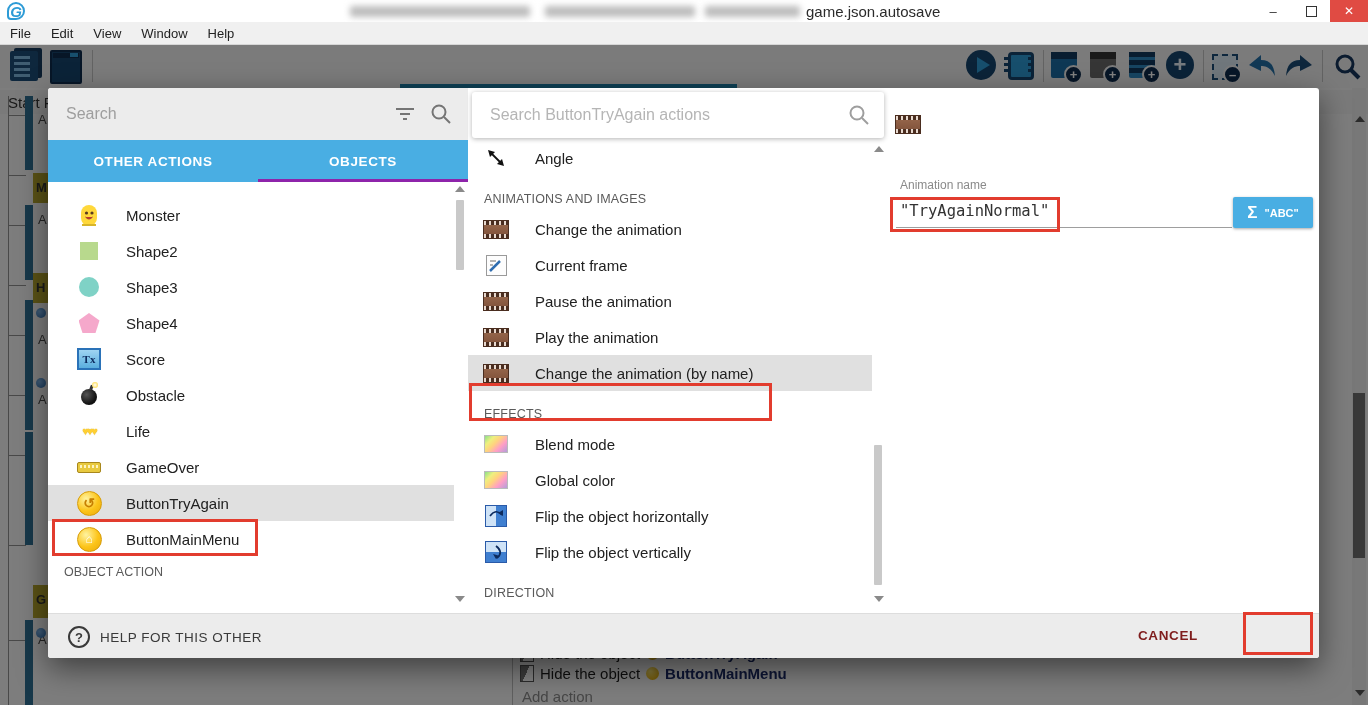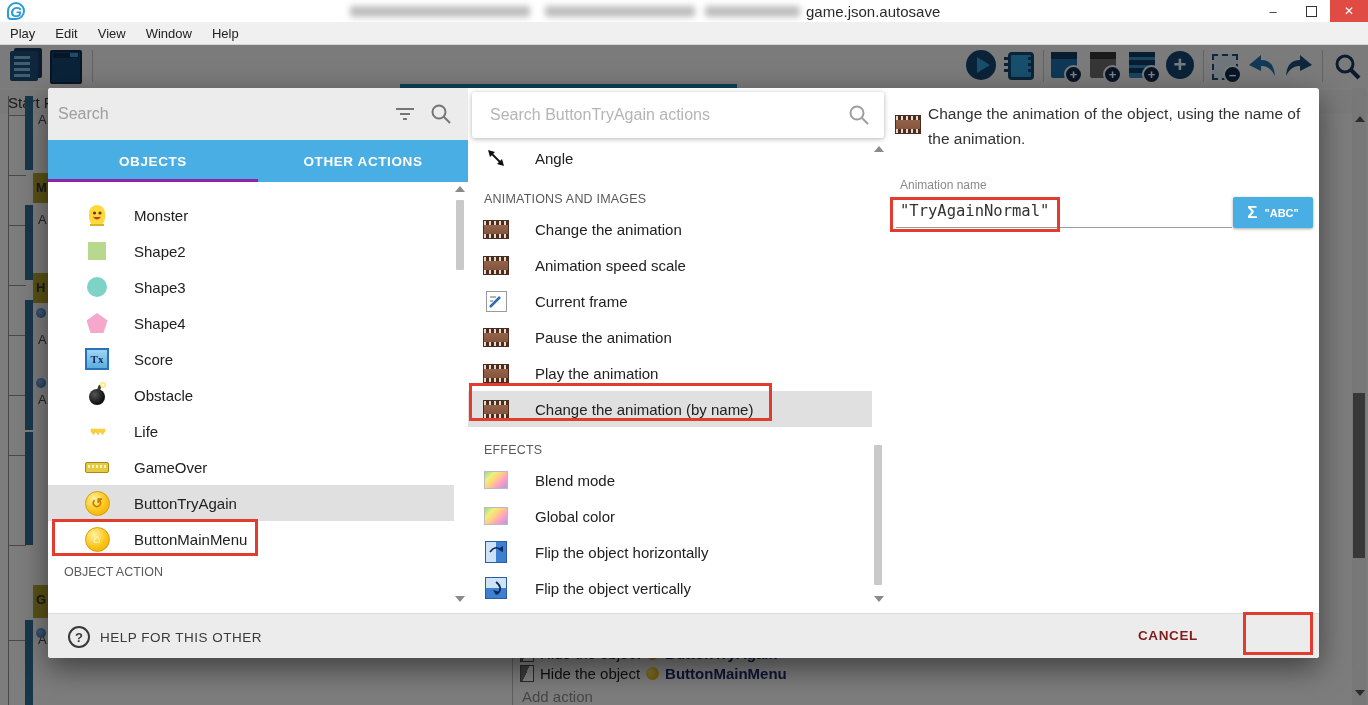--- a/index.html
+++ b/index.html
@@ -82,30 +82,30 @@
   .bg-objname{font-weight:bold;color:#1a2a66;}
   .bg-addaction{font-size:15px;color:#8a8a8a;}
 
   .overlay{left:0;top:0;width:1368px;height:661px;background:rgba(0,0,0,0.49);z-index:2;}
 
   
   .dialog{left:48px;top:88px;width:1271px;height:570px;background:#fff;border-radius:3px;
           box-shadow:0 10px 30px rgba(0,0,0,0.5);z-index:3;overflow:hidden;}
 
   .left-search{left:0;top:0;width:420px;height:52px;background:#ececec;display:flex;align-items:center;}
-  .left-search input{border:none;background:transparent;outline:none;margin-left:8px;flex:1;
+  .left-search input{border:none;background:transparent;outline:none;margin-left:16px;flex:1;
         font-size:16px;color:#333;font-family:"Liberation Sans",sans-serif;}
   .left-search input::placeholder{color:#9e9e9e;}
   .tabs{left:0;top:52px;width:420px;height:42px;background:#49aee3;display:flex;}
   .tab{width:210px;display:flex;align-items:center;justify-content:center;color:#fff;
        font-size:13.5px;font-weight:bold;letter-spacing:.6px;position:relative;}
   .tab.active::after{content:"";position:absolute;left:0;bottom:0;width:100%;height:3px;background:#8e24aa;}
 
   .obj-list{left:0;top:94px;width:406px;padding-top:15px;background:#fff;}
-  .row{height:36px;display:flex;align-items:center;padding-left:36px;}
+  .row{height:36px;display:flex;align-items:center;padding-left:28px;}
   .row.sel{background:#e0e0e0;}
   .row .ic{width:26px;display:flex;justify-content:center;align-items:center;position:relative;}
   .row .lbl{margin-left:24px;font-size:15px;color:#212121;white-space:nowrap;}
   .groups-header{padding:8px 0 0 16px;font-size:12.5px;color:#5a5a5a;}
 
   
   .icon-tri{width:0;height:0;border-left:11px solid transparent;border-right:11px solid transparent;
             border-bottom:19px solid #f6c28f;}
   .icon-sq{width:18px;height:18px;background:#b8d98d;}
   .icon-circ{width:20px;height:20px;border-radius:50%;background:#7fd2c6;}
@@ -194,21 +194,21 @@
   <div class="abs blurblob" style="left:705px;width:95px;"></div>
   <div class="abs wintitle">game.json.autosave</div>
   <div class="abs winbtn" style="left:1254px;">–</div>
   <div class="abs winbtn" style="left:1292px;">
       <span class="restore-glyph"></span>
     </div>
   <div class="abs winbtn close" style="left:1330px;">✕</div>
 </div>
 
 <div class="abs menubar">
-  <span class="menuitem">Play</span>
+  <span class="menuitem">File</span>
   <span class="menuitem">Edit</span>
   <span class="menuitem">View</span>
   <span class="menuitem">Window</span>
   <span class="menuitem">Help</span>
 </div>
 
 <div class="abs content">
 
   <div class="abs toolbar">
     <div class="abs" style="left:10px;top:7px;">
@@ -310,25 +310,25 @@
         <line x1="2" y1="5" x2="20" y2="5" stroke="#757575" stroke-width="2"></line>
         <line x1="6" y1="10" x2="16" y2="10" stroke="#757575" stroke-width="2"></line>
         <line x1="9" y1="15" x2="13" y2="15" stroke="#757575" stroke-width="2"></line>
       </svg>
     <svg width="22" height="22" style="margin-right:16px;">
         <circle cx="9" cy="9" r="6.5" fill="none" stroke="#757575" stroke-width="2"></circle>
         <line x1="14" y1="14" x2="20" y2="20" stroke="#757575" stroke-width="2"></line>
       </svg>
   </div>
   <div class="abs tabs">
+    <div class="tab">
+        <span>OTHER ACTIONS</span>
+      </div>
     <div class="tab active">
         <span>OBJECTS</span>
-      </div>
-    <div class="tab">
-        <span>OTHER ACTIONS</span>
       </div>
   </div>
 
   <div class="abs obj-list">
     <div class="row">
       <span class="ic">
           <svg width="22" height="25">
             <rect x="3" y="2" rx="8" width="16" height="21" fill="#ffd83b"></rect>
             <circle cx="8.5" cy="10" r="1.6" fill="#5a3b1e"></circle>
             <circle cx="14" cy="10" r="1.6" fill="#5a3b1e"></circle>
@@ -420,26 +420,20 @@
     </div>
     <div class="sect">ANIMATIONS AND IMAGES</div>
     <div class="row">
       <span class="ic">
           <span class="icon-film"></span>
         </span>
       <span class="lbl">Change the animation</span>
     </div>
     <div class="row">
       <span class="ic">
-          <span class="icon-film"></span>
-        </span>
-      <span class="lbl">Animation speed scale</span>
-    </div>
-    <div class="row">
-      <span class="ic">
           <span class="icon-frame"><svg width="19" height="19">
               <line x1="3" y1="15" x2="13" y2="5" stroke="#2f6db0" stroke-width="2.5"></line>
               <line x1="3" y1="5" x2="9" y2="5" stroke="#9a9a9a" stroke-width="1.5"></line>
               <line x1="3" y1="9" x2="6" y2="9" stroke="#9a9a9a" stroke-width="1.5"></line>
             </svg></span>
         </span>
       <span class="lbl">Current frame</span>
     </div>
     <div class="row">
       <span class="ic">
@@ -493,21 +487,20 @@
     <div class="sect">DIRECTION</div>
   </div>
 
   <div class="abs sb-arrow sb-up2" style="left:826px;top:58px;"></div>
   <div class="abs dlg-thumb" style="left:826px;top:357px;height:140px;"></div>
   <div class="abs sb-arrow sb-down2" style="left:826px;top:508px;"></div>
 
   <span class="abs" style="left:847px;top:27px;">
       <span class="icon-film" style="display:block;"></span>
     </span>
-  <div class="abs desc">Change the animation of the object, using the name of the animation.</div>
   <div class="abs fieldlabel">Animation name</div>
   <div class="abs fieldinput">
     <input type="text" value="&quot;TryAgainNormal&quot;" style="">
   </div>
   <div class="abs sigmabtn">
     <span class="sg">Σ</span>
     <span class="ab">"ABC"</span>
   </div>
 
   <div class="abs footer">

